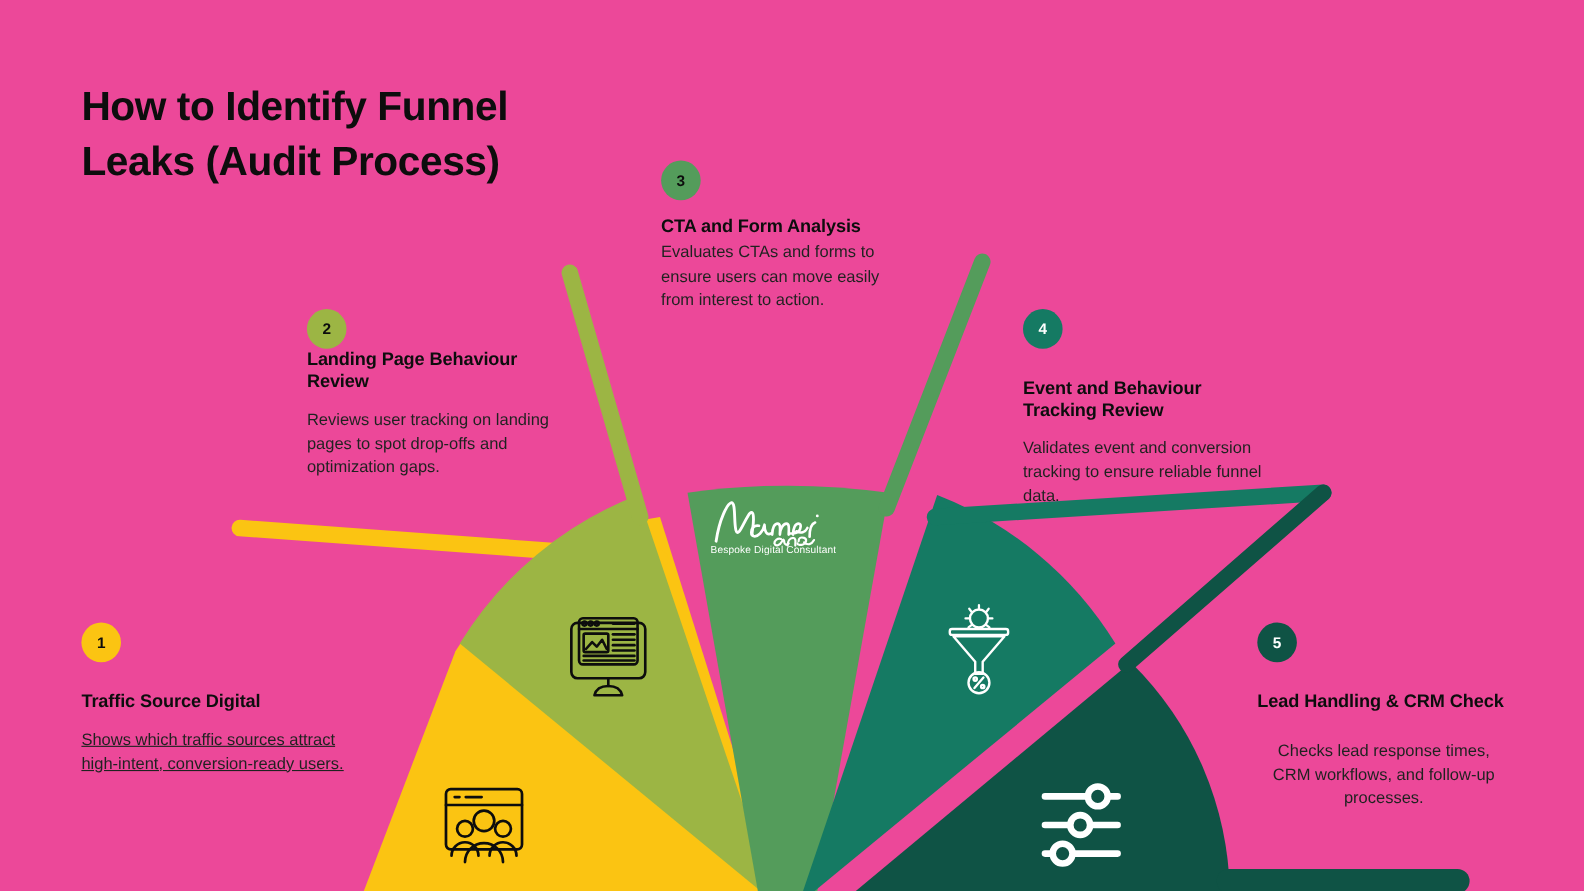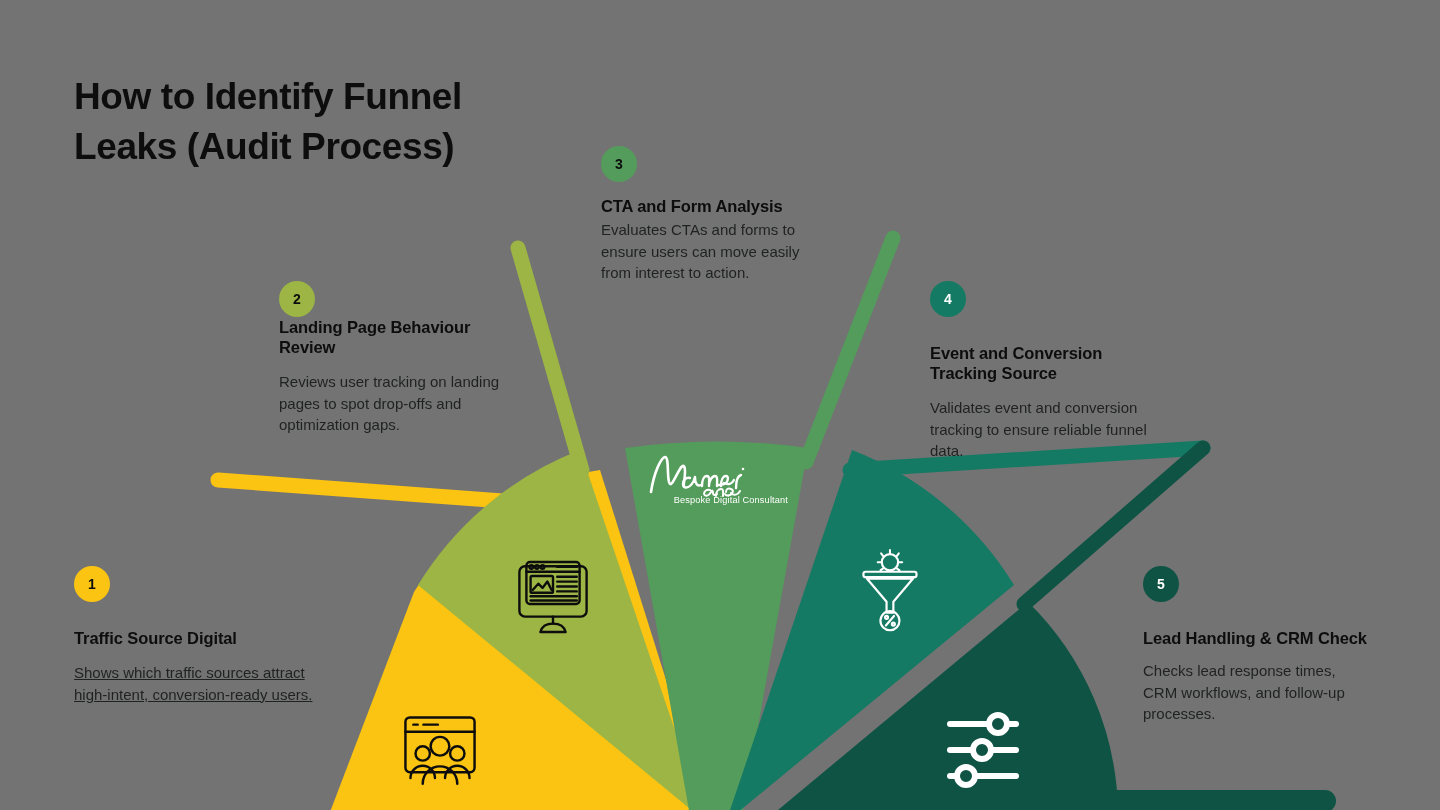--- a/index.html
+++ b/index.html
@@ -5,21 +5,21 @@
   * { box-sizing: border-box; margin: 0; padding: 0; }
   html, body {
     width: 1440px; height: 810px;
     overflow: hidden;
     background: #f4f4f3;
     font-family: "Liberation Sans", sans-serif;
   }
   #stage {
     position: relative;
     width: 1440px; height: 810px;
-    background: #737373;
+    background: #ec4899;
     overflow: hidden;
   }
   #fan {
     position: absolute;
     left: 0; top: 0;
     width: 1440px; height: 810px;
   }
 
   
   .title {
@@ -68,28 +68,28 @@
   #step-3 { left: 601px; top: 146px; width: 225px; }
   #step-3 .step-title { margin-top: 14px; }
   #step-3 .step-desc  { margin-top: 3px; }
 
   #step-4 { left: 930px; top: 281px; width: 232px; }
   #step-4 .step-title { margin-top: 26px; }
   #step-4 .step-desc  { margin-top: 14px; }
 
   #step-5 { left: 1143px; top: 566px; width: 230px; }
   #step-5 .step-title { margin-top: 26px; }
-  #step-5 .step-desc  { margin-top: 12px; }
+  #step-5 .step-desc  { margin-top: 24px; text-align: center; }
 
   
   #logo {
     position: absolute;
     left: 646px; top: 452px;
     width: 142px;
-    text-align: right;
+    text-align: left;
     pointer-events: none;
   }
   #logo svg { display: block; }
   .logo-tag {
     font-size: 9.2px;
     color: #ffffff;
     letter-spacing: 0.15px;
     margin-top: -3px;
     white-space: nowrap;
   }
@@ -250,21 +250,21 @@
       <span>3</span>
     </div>
     <div class="step-title">CTA and Form Analysis</div>
     <div class="step-desc">Evaluates CTAs and forms to ensure users can move easily from interest to action.</div>
   </div>
 
   <div class="step" id="step-4">
     <div class="badge" style="background:#157a63;color:#ffffff">
       <span>4</span>
     </div>
-    <div class="step-title">Event and Conversion Tracking Source</div>
+    <div class="step-title">Event and Behaviour Tracking Review</div>
     <div class="step-desc">Validates event and conversion tracking to ensure reliable funnel data.</div>
   </div>
 
   <div class="step" id="step-5">
     <div class="badge" style="background:#0f5345;color:#ffffff">
       <span>5</span>
     </div>
     <div class="step-title">Lead Handling &amp; CRM Check</div>
     <div class="step-desc">Checks lead response times, CRM workflows, and follow-up processes.</div>
   </div>

